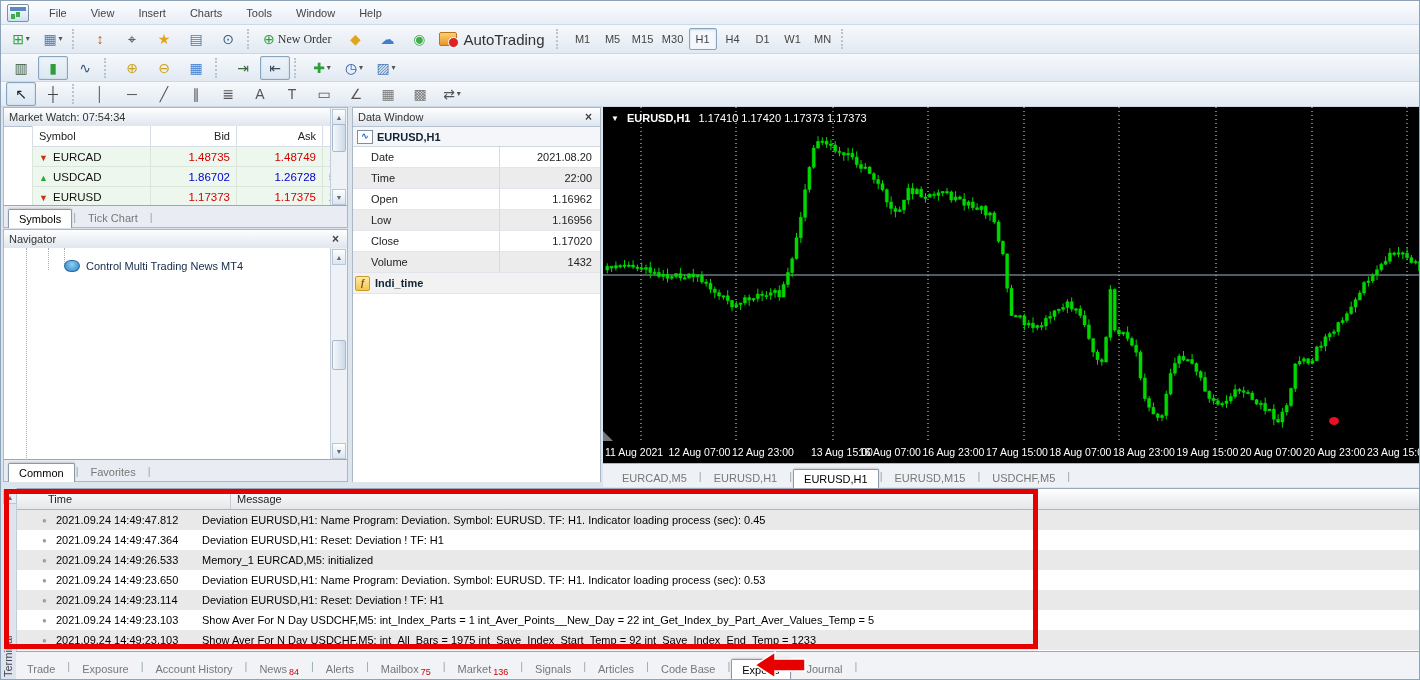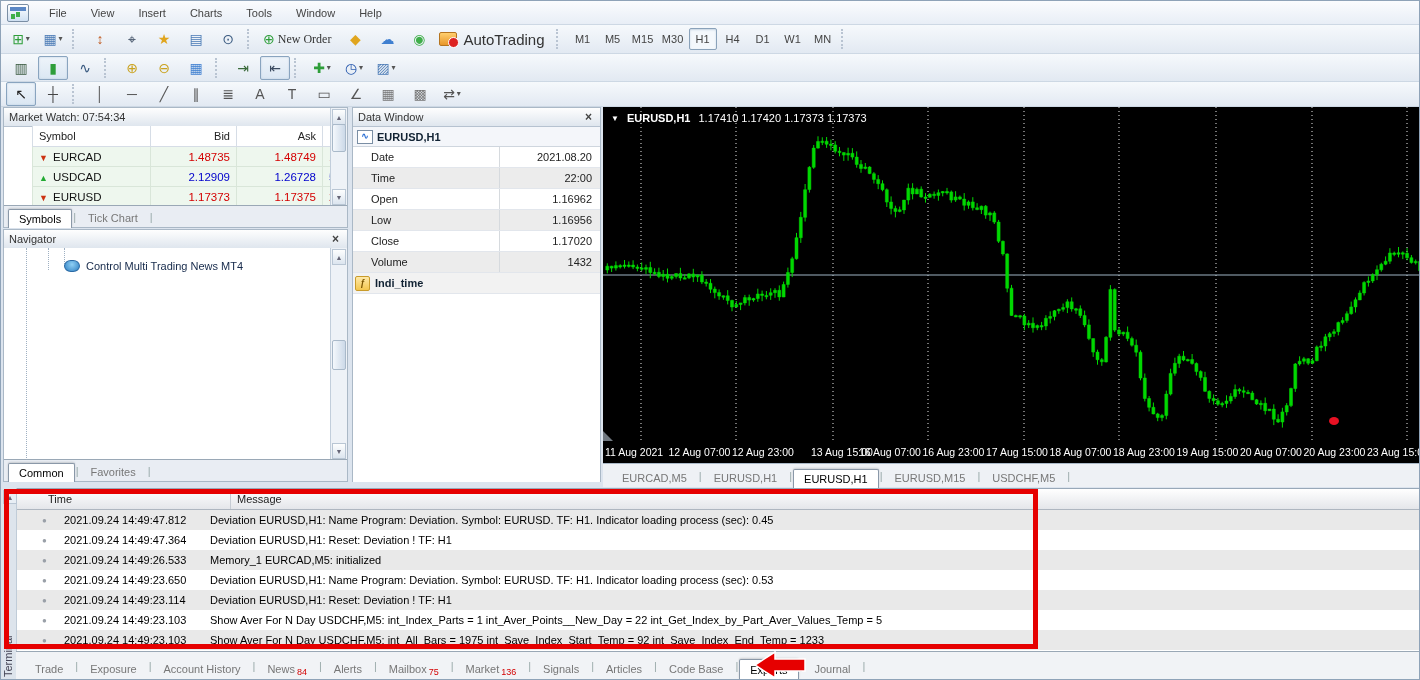--- a/index.html
+++ b/index.html
@@ -67,27 +67,27 @@
   
   #chart-tabs{background:#eef1f5;border-top:1px solid #aab8c6;display:flex;align-items:flex-end;padding-left:8px;}
   
   #terminal{background:#fff;border-top:1px solid #98a8b8;}
   .term-head{display:flex;height:20px;background:linear-gradient(#ffffff,#e4e6ea);border-bottom:1px solid #aeb6c0;align-items:center;}
   .term-head .c1{width:182px;padding-left:32px;border-right:1px solid #c6ccd4;align-self:stretch;display:flex;align-items:center;}
   .term-head .c2{padding-left:6px;}
   .term-row{display:flex;height:20px;align-items:center;background:#fff;}
   .term-row:nth-child(odd){background:#e9e9e9;}
   .term-row .bullet{width:14px;margin-left:26px;color:#9aa0a8;font-size:8px;}
-  .term-row .time{width:142px;color:#000;margin-left:8px;}
+  .term-row .time{width:142px;color:#000;}
   .term-row .msg{flex:1;white-space:nowrap;overflow:hidden;color:#000;padding-left:4px;}
   #term-caption{position:absolute;left:0;width:15px;top:487px;bottom:0;background:#dde4ec;border-right:1px solid #c0ccd8;}
   #term-caption .cap{position:absolute;bottom:4px;left:1px;transform:rotate(-90deg);transform-origin:7px 7px;white-space:nowrap;color:#445;font-size:11px;width:100px;}
   #term-scroll-arrow{position:absolute;left:2px;top:489px;width:12px;height:12px;background:#e8eef5;border:1px solid #b9c6d4;color:#667;font-size:7px;display:flex;align-items:center;justify-content:center;}
   
-  #bottom-bar{left:15px;right:0;bottom:0;height:28px;background:#f1f3f6;border-top:1px solid #9aa8b6;display:flex;align-items:flex-end;padding-left:8px;}
+  #bottom-bar{left:15px;right:0;bottom:0;height:28px;background:#f1f3f6;border-top:1px solid #9aa8b6;display:flex;align-items:flex-end;}
   #bottom-bar .tab{height:20px;}
   .badge{color:#d40000;font-size:9px;margin-left:2px;position:relative;top:3px;}
   
   #hl-box{border:5px solid #e60000;pointer-events:none;}
   #hl-arrow{pointer-events:none;}
 </style>
 </head>
 <body>
 
 <div id="app">
@@ -263,21 +263,21 @@
           </thead>
         <tbody>
             <tr>
               <td class="sym"><span class="arr red" style="color: rgb(204, 51, 17);">▼</span><span>EURCAD</span></td>
               <td class="red">1.48735</td>
               <td class="red">1.48749</td>
               <td class="red">14</td>
             </tr>
             <tr>
               <td class="sym"><span class="arr " style="color: rgb(34, 170, 51);">▲</span><span>USDCAD</span></td>
-              <td class="blue">2.12909</td>
+              <td class="blue">1.86702</td>
               <td class="blue">1.26728</td>
               <td class="blue">5</td>
             </tr>
             <tr>
               <td class="sym"><span class="arr red" style="color: rgb(204, 51, 17);">▼</span><span>EURUSD</span></td>
               <td class="red">1.17373</td>
               <td class="red">1.17375</td>
               <td class="red">2</td>
             </tr>
           </tbody>

